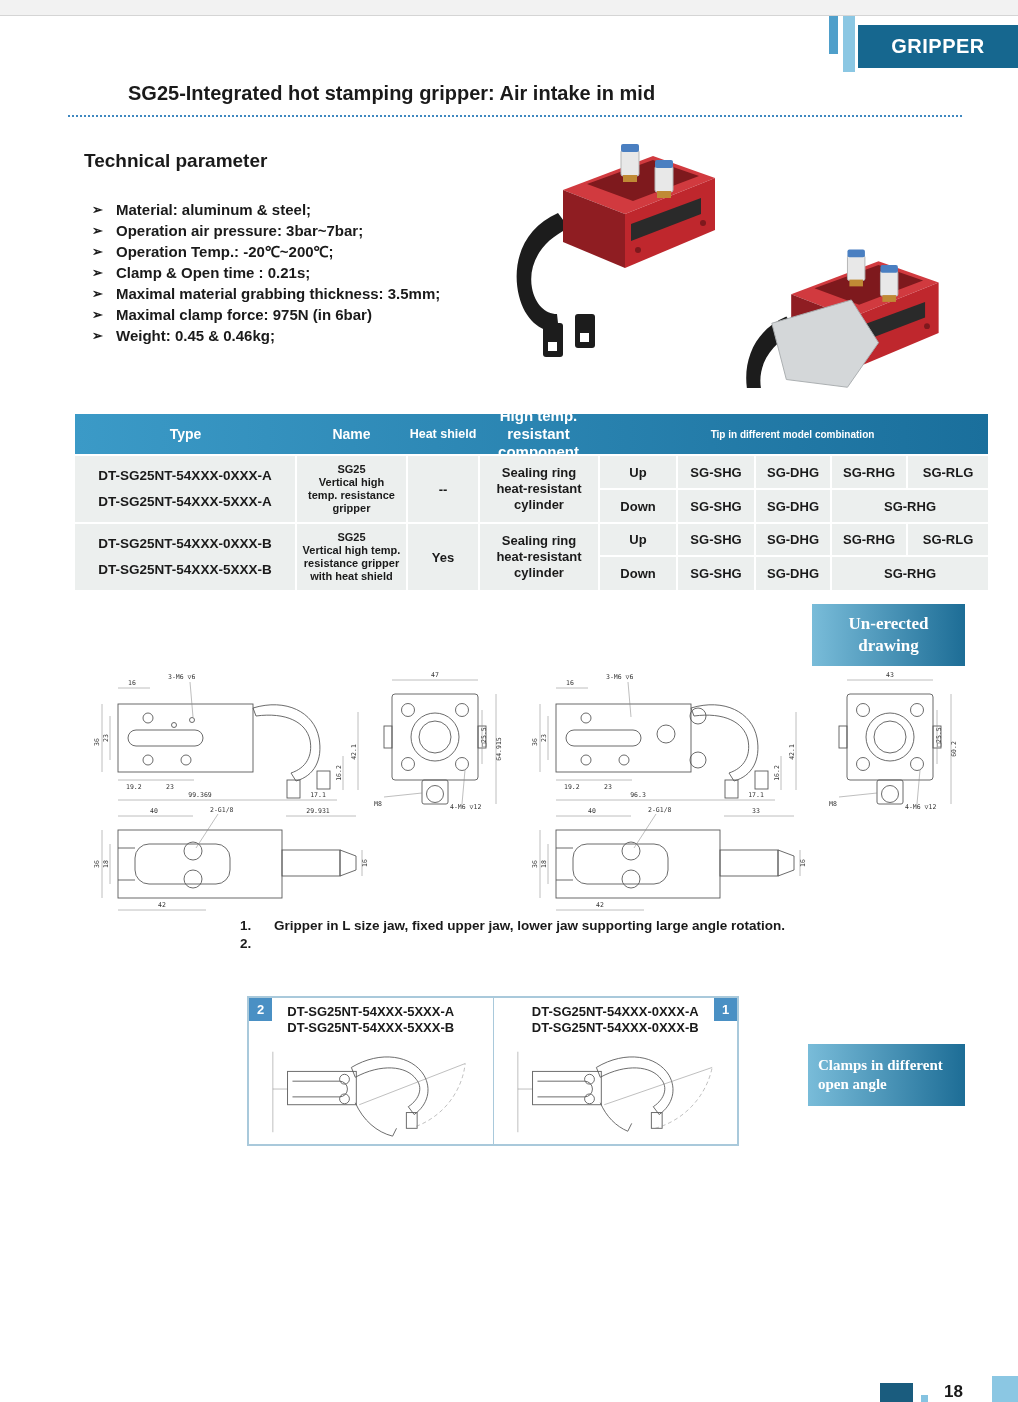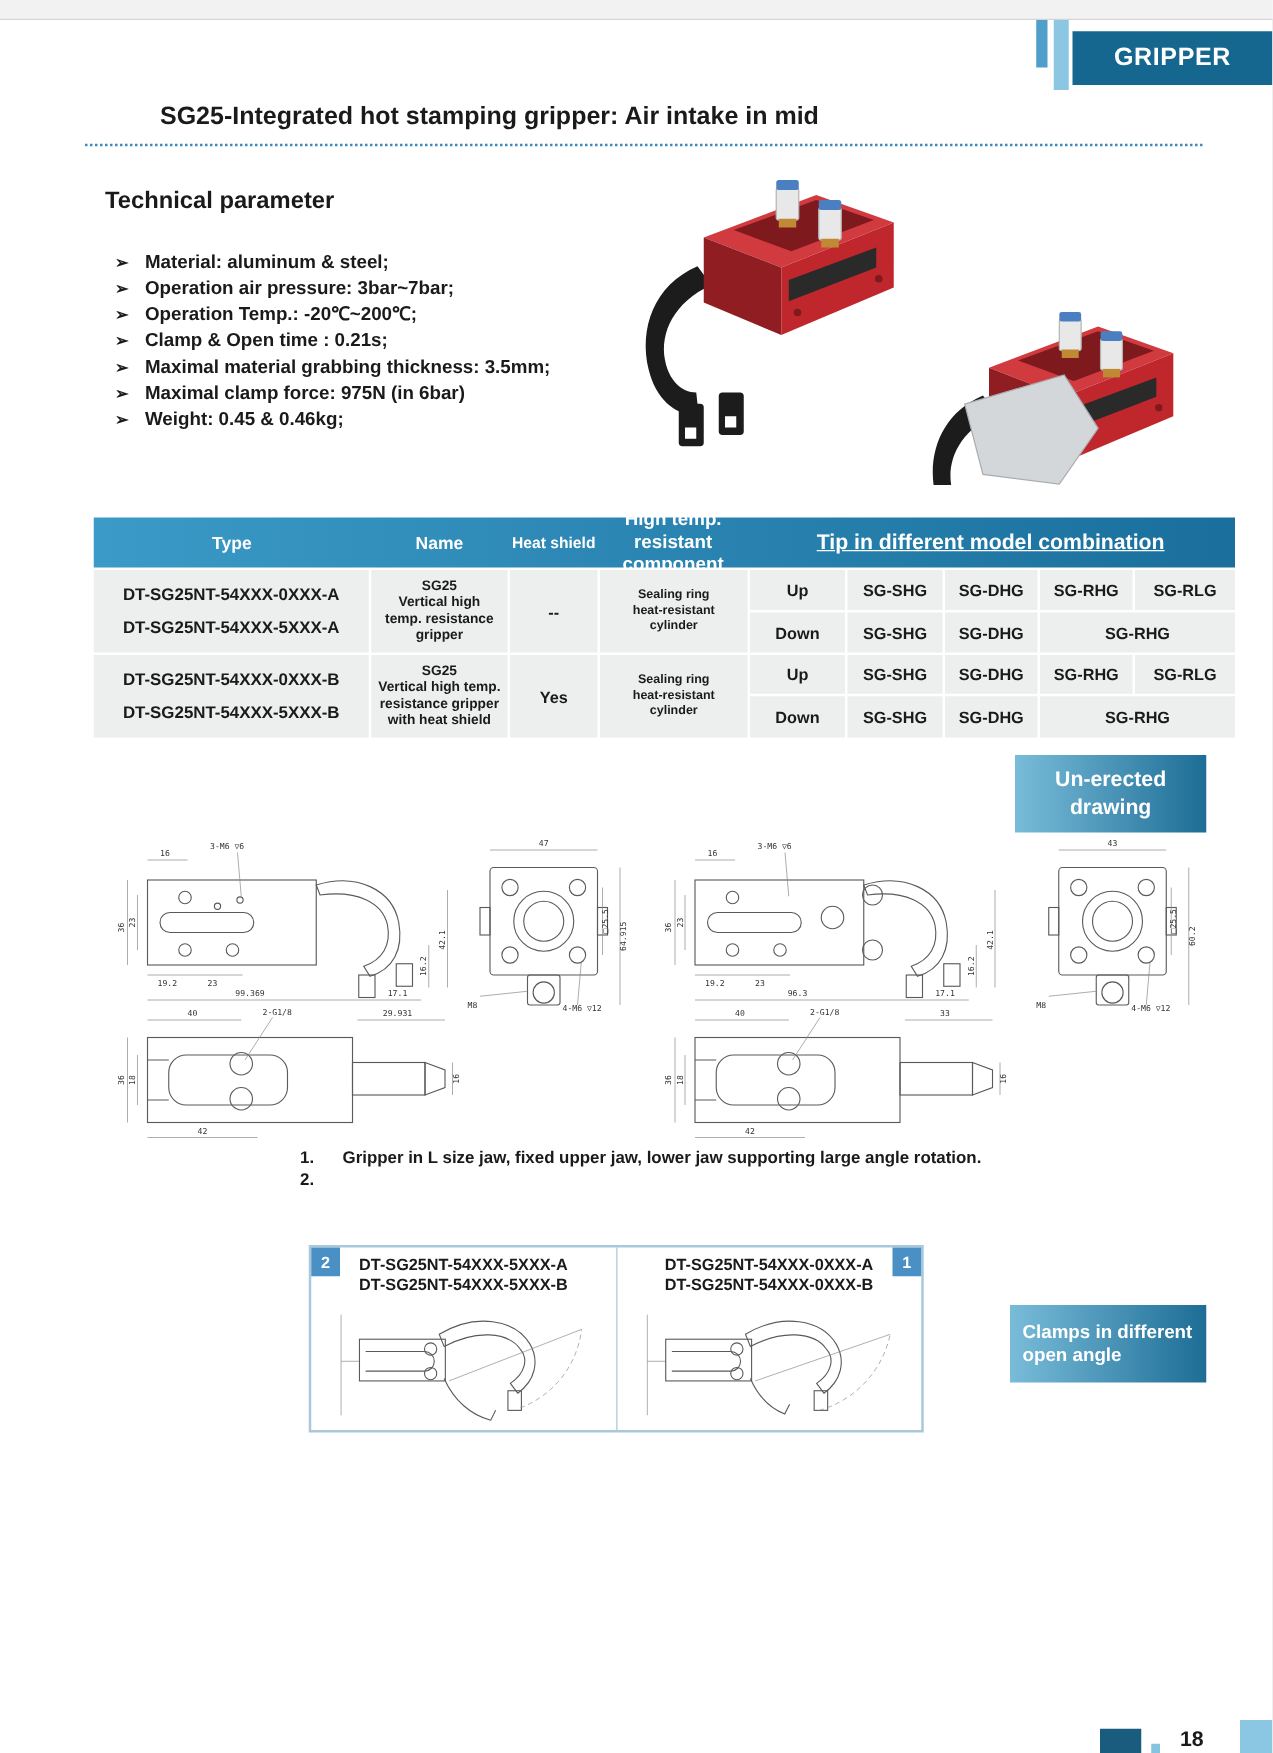--- a/index.html
+++ b/index.html
@@ -25,24 +25,24 @@
          background:linear-gradient(90deg,#3b9ac7,#1a6f9c);color:#fff;font-weight:700;
          align-items:center;text-align:center;}
   .thead .hc{display:flex;align-items:center;justify-content:center;height:100%;}
   .tbody{position:absolute;left:0;top:42px;display:grid;
          grid-template-columns:220px 109px 70px 118px 76px 76px 74px 74px 80px;
          grid-template-rows:32px 32px 31px 33px;gap:2px;background:#fff;}
   .cell{background:#ecefee;display:flex;align-items:center;justify-content:center;
         text-align:center;white-space:pre-line;font-weight:700;font-size:13px;}
   .cell.type{font-size:13.5px;line-height:26px;}
   .cell.nm{font-size:11px;line-height:1.2;}
-  .cell.cmp{font-size:10px;line-height:1.25;}
+  .cell.cmp{font-size:13px;line-height:1.25;}
   
   .bluebox{background:linear-gradient(90deg,#79bcd9,#1d6d96);color:#fff;font-weight:700;
-           white-space:pre-line;}
+           white-space:pre-line;font-family:Liberation Serif, serif;}
   .unerected{left:812px;top:588px;width:153px;height:62px;font-size:17px;line-height:22px;
              display:flex;align-items:center;justify-content:center;text-align:center;}
   .clampsbox{left:808px;top:1028px;width:157px;height:62px;font-size:15px;line-height:19px;
              display:flex;align-items:center;padding-left:10px;box-sizing:border-box;}
   
   .notes{left:240px;top:901px;margin:0;padding:0;list-style:none;font-size:13.5px;font-weight:700;}
   .notes li{display:flex;line-height:18px;}
   .notes .n{width:34px;}
   
   .panels{left:247px;top:980px;width:492px;height:150px;border:2px solid #a9c9db;box-sizing:border-box;
@@ -145,21 +145,21 @@
     </g>
   </svg>
 
   <div class="abs tbl">
     <div class="thead">
       <div class="hc" style="width:221px;font-size:14px;">Type</div>
       <div class="hc" style="width:111px;font-size:14px;">Name</div>
       <div class="hc" style="width:72px;font-size:12.5px;">Heat shield</div>
       <div class="hc" style="width:119px;font-size:15px;white-space:pre-line;line-height:1.2;">High temp.
 resistant component</div>
-      <div class="hc" style="width:389px;font-size:17px;text-decoration:underline;">Tip in different model combination</div>
+      <div class="hc" style="width:389px;font-size:10px;">Tip in different model combination</div>
     </div>
     <div class="tbody">
 
       <div class="cell type" style="grid-column:1;grid-row:1/3;">DT-SG25NT-54XXX-0XXX-A
 DT-SG25NT-54XXX-5XXX-A</div>
       <div class="cell nm" style="grid-column:2;grid-row:1/3;">SG25
 Vertical high
 temp. resistance
 gripper</div>
       <div class="cell" style="grid-column:3;grid-row:1/3;">--</div>

